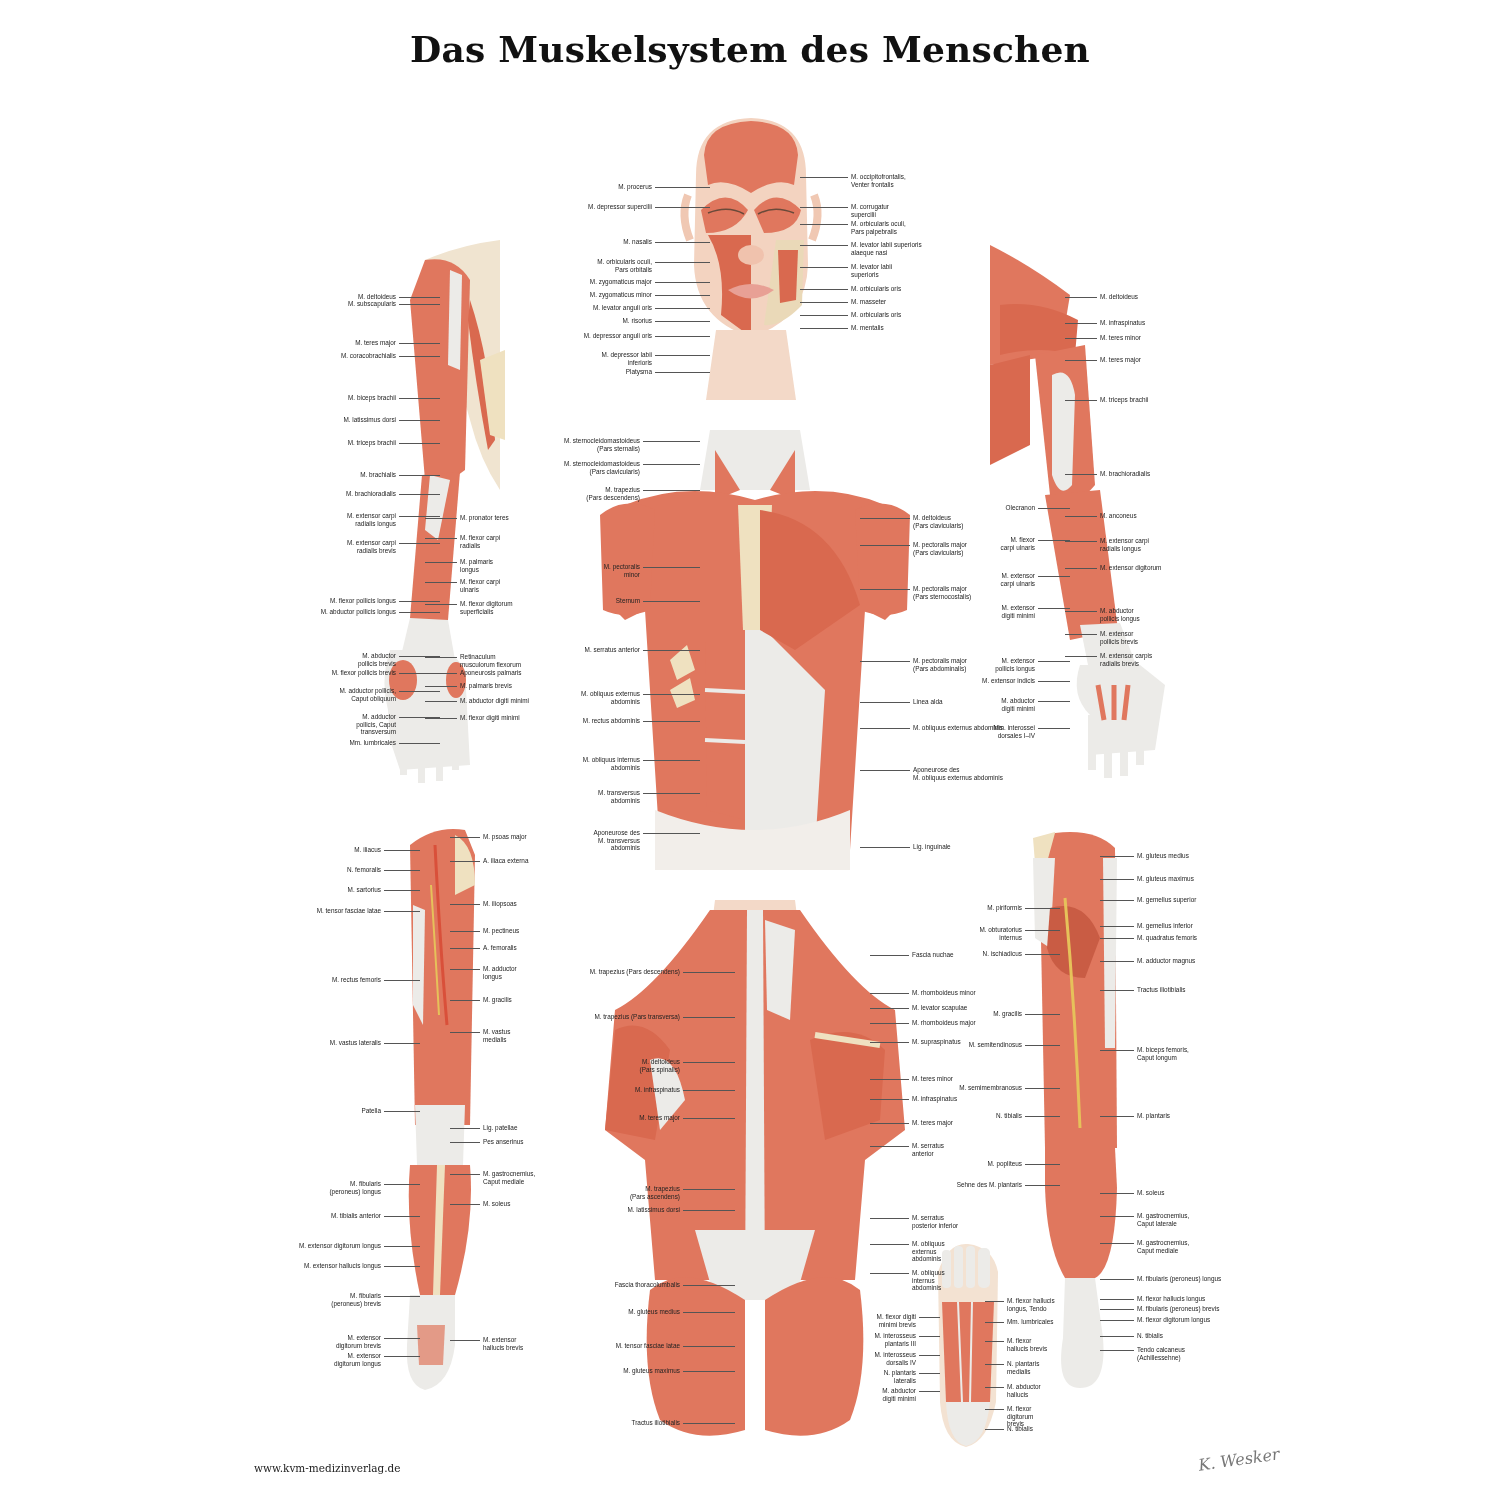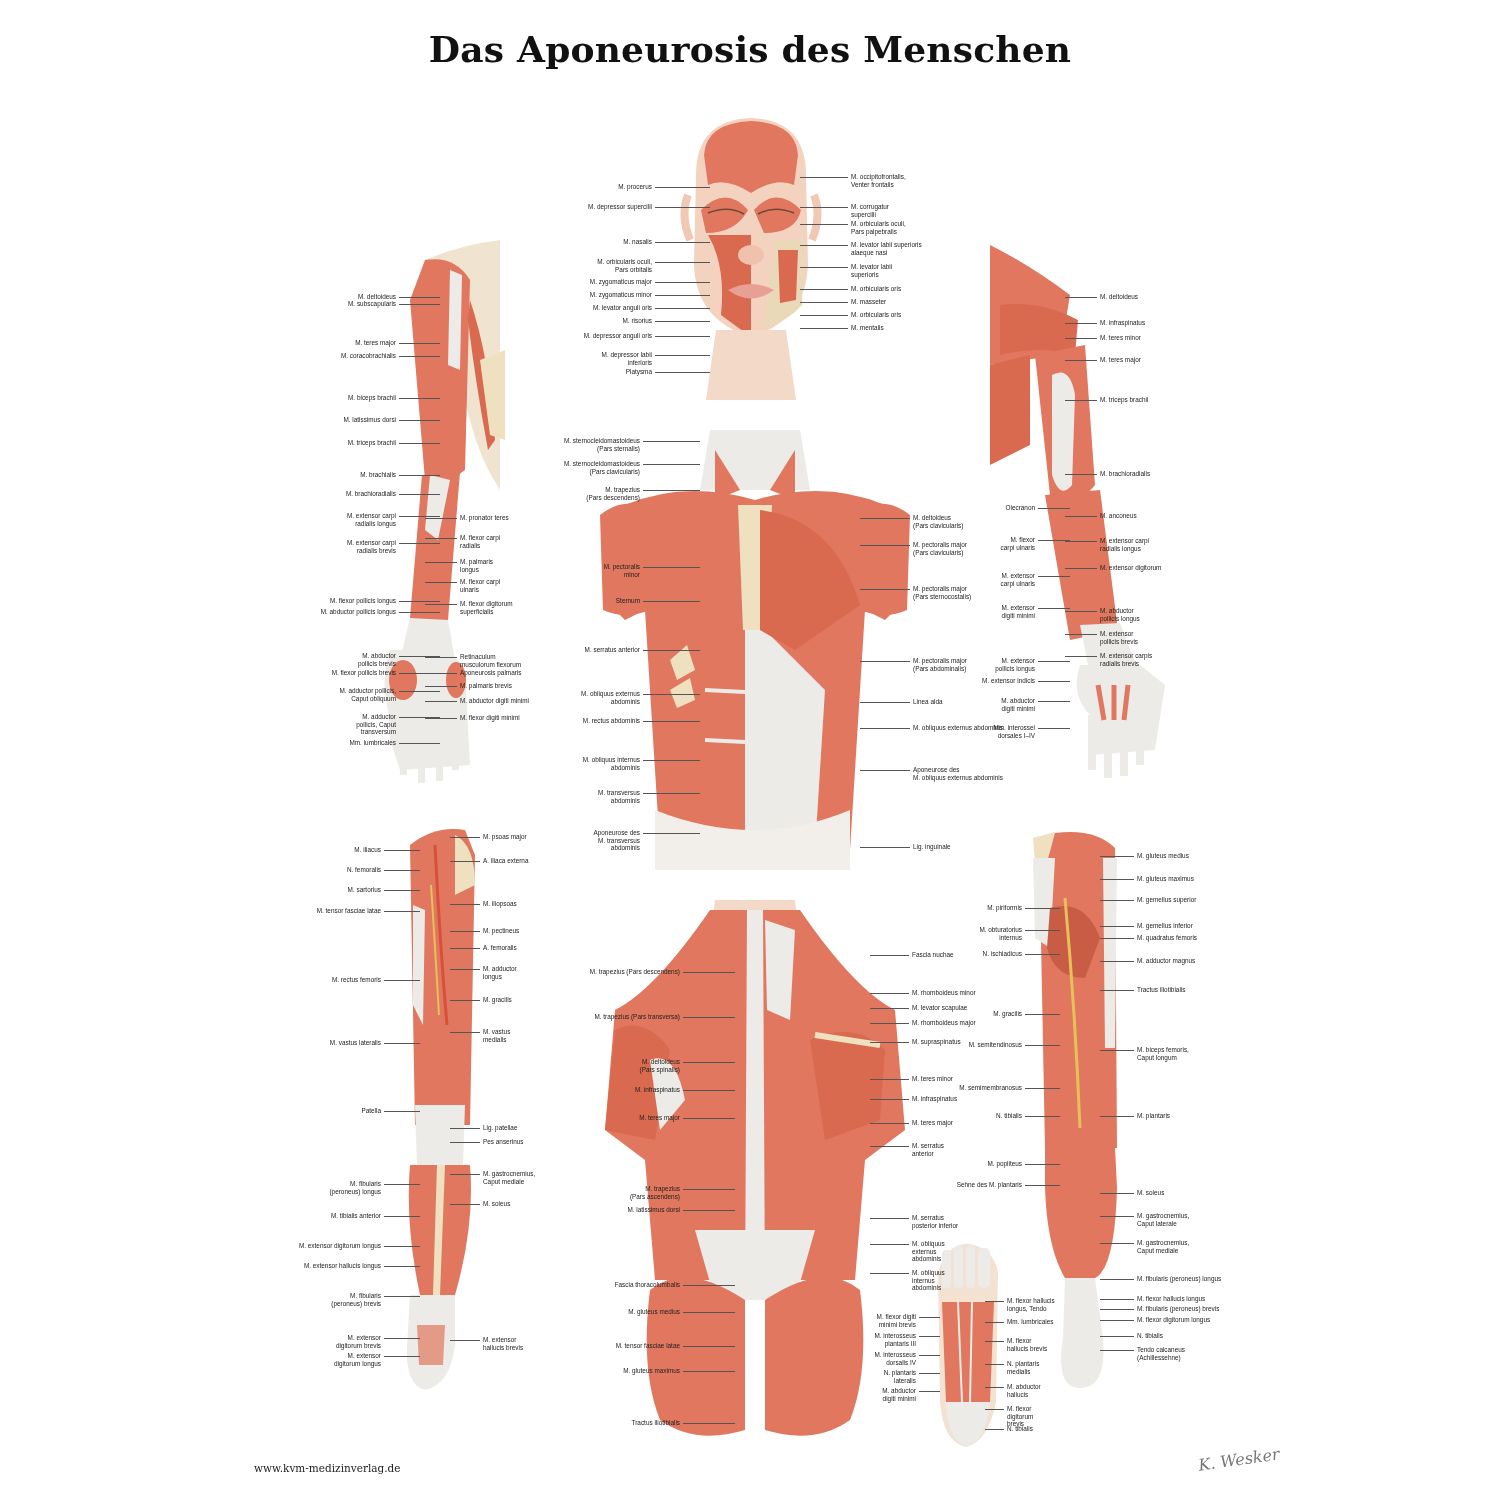--- a/index.html
+++ b/index.html
@@ -8,21 +8,21 @@
   .fig{position:absolute;}
   .lbl{position:absolute;font-size:6.4px;line-height:7.4px;color:#222;white-space:pre;}
   .lbl.r{text-align:right;}
   .lead{position:absolute;height:0;border-top:0.8px solid #555;}
   .footer-url{position:absolute;left:254px;top:1462px;font-family:"DejaVu Serif",serif;font-size:10.5px;color:#222;}
   .signature{position:absolute;left:1198px;top:1450px;font-family:"DejaVu Serif",serif;font-style:italic;font-size:16px;color:#777;transform:rotate(-8deg);}
 </style>
 </head>
 <body>
 
-<div class="title">Das Aponeurosis des Menschen</div>
+<div class="title">Das Muskelsystem des Menschen</div>
 
 <svg class="fig" style="left:666px;top:115px" width="170" height="285" viewBox="0 0 170 285">
   <path d="M30 60 Q30 5 85 3 Q140 5 140 60 L142 150 Q140 205 85 222 Q30 205 28 150 Z" fill="#f3d3c0"></path>
   <path d="M38 40 Q40 8 85 6 Q130 8 132 40 L128 70 Q110 62 85 78 Q60 62 42 70 Z" fill="#e0775e"></path>
   <path d="M35 95 Q60 70 82 95 Q70 118 40 118 Z" fill="#e0775e"></path>
   <path d="M88 95 Q110 70 135 95 Q130 118 98 118 Z" fill="#e0775e"></path>
   <path d="M42 98 Q62 90 78 99" stroke="#6a4a3a" stroke-width="1.6" fill="none"></path>
   <path d="M92 99 Q108 90 128 98" stroke="#6a4a3a" stroke-width="1.6" fill="none"></path>
   <path d="M42 120 Q60 150 55 200 Q85 222 85 222 L85 120 Z" fill="#d9694f"></path>
   <path d="M110 125 L138 125 L136 190 Q115 212 98 210 Z" fill="#ead9b8"></path>

